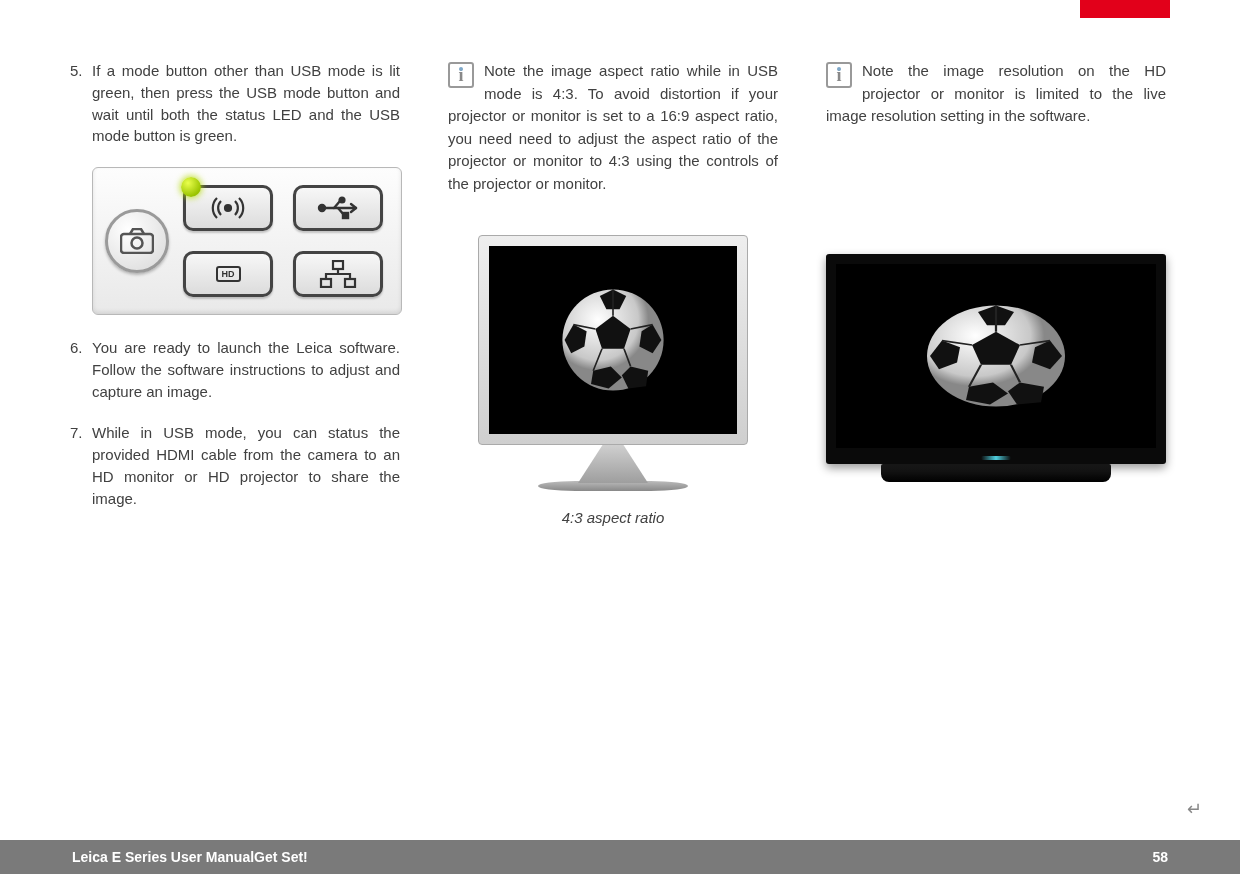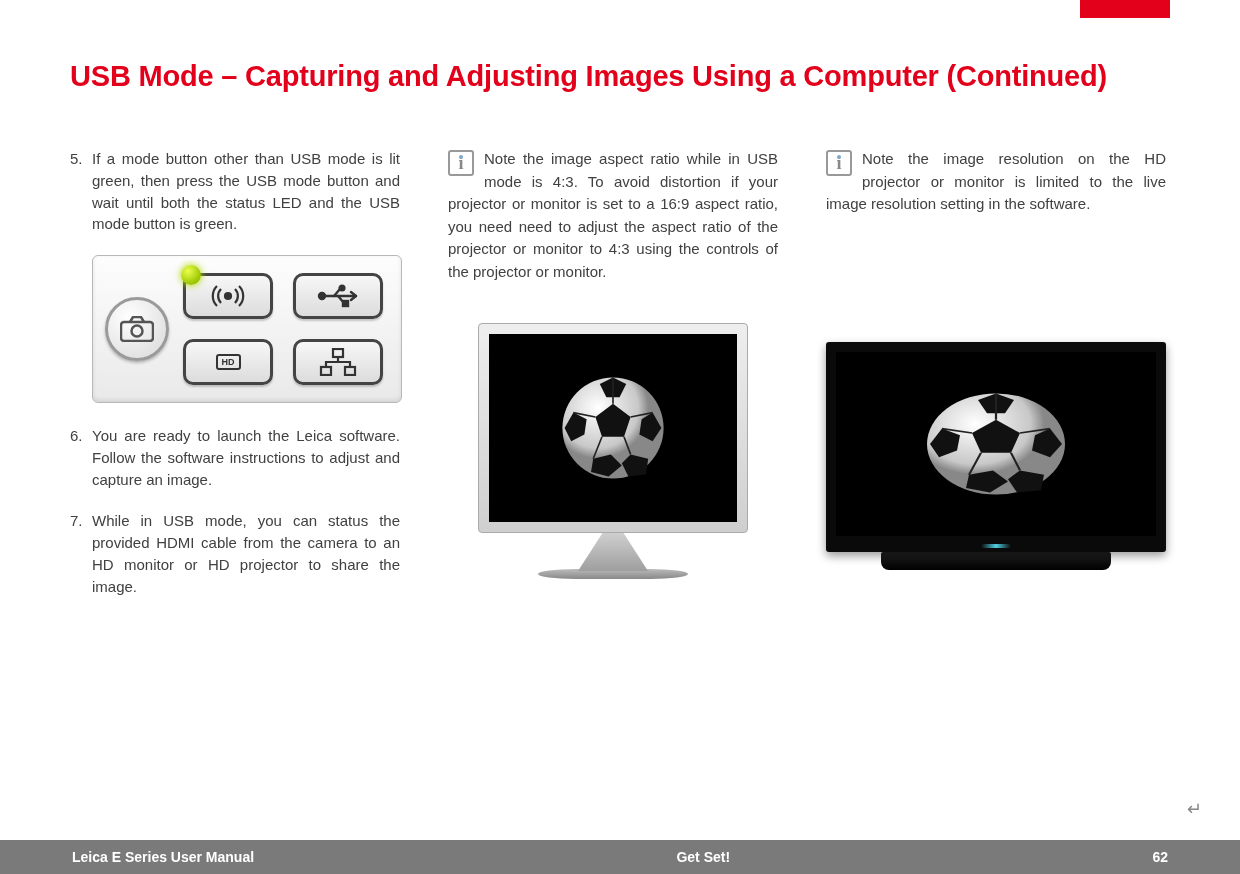--- a/index.html
+++ b/index.html
@@ -195,33 +195,32 @@
     height: 34px;
     background: #7a7a7a;
     color: #fff;
     font-size: 14px;
     font-weight: 600;
     display: flex;
     align-items: center;
     padding: 0 72px;
   }
   .footer .ftitle { flex: 0 0 auto; }
-  .footer .fcenter { flex: 1; text-align: center; }
+  .footer .fcenter { flex: 1; }
   .footer .fpage { flex: 0 0 auto; }
   .hd-chip{
     border:2px solid #333;border-radius:3px;font-size:9px;padding:1px 4px;font-weight:bold;
   }
 </style>
 </head>
 <body>
 
 <div class="red-tab"></div>
 
 <div class="page">
-  <h1>USB Mode – Capturing and Adjusting Images Using a Computer (Continued)</h1>
 
   <div class="cols">
 
     <div class="col">
       <ol>
         <li class="step">
           <span class="num">5.</span>
           <span class="txt">If a mode button other than USB mode is lit green, then press the USB mode button and wait until both the status LED and the USB mode button is green.</span>
         </li>
       </ol>
@@ -314,20 +313,21 @@
               <polygon points="66,74 82,78 80,92 64,94 58,82" fill="#111"></polygon>
               <g stroke="#222" stroke-width="1.5" fill="none">
                 <path d="M50 28 L50 4 M66 40 L86 36 M60 58 L66 74 M40 58 L32 78 M34 40 L14 36"></path>
               </g>
             </svg>
           </div>
         </div>
         <div class="mon-stand"></div>
         <div class="mon-base"></div>
       </div>
+      <div class="caption">4:3 aspect ratio</div>
     </div>
 
     <div class="col right">
       <div class="note">
         <span class="info-icon">i</span>
         <span>Note the image resolution on the HD projector or monitor is limited to the live image resolution setting in the software.</span>
       </div>
 
       <div style="height:70px"></div>
 
@@ -361,14 +361,14 @@
     </div>
 
   </div>
 </div>
 
 <div class="enter-glyph">↵</div>
 
 <div class="footer">
   <div class="ftitle">Leica E Series User Manual</div>
   <div class="fcenter">Get Set!</div>
-  <div class="fpage">62</div>
+  <div class="fpage">58</div>
 </div>
 
 </body></html>

